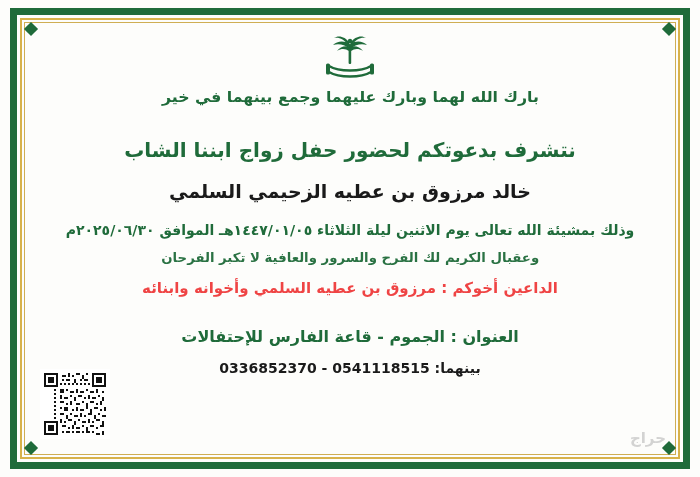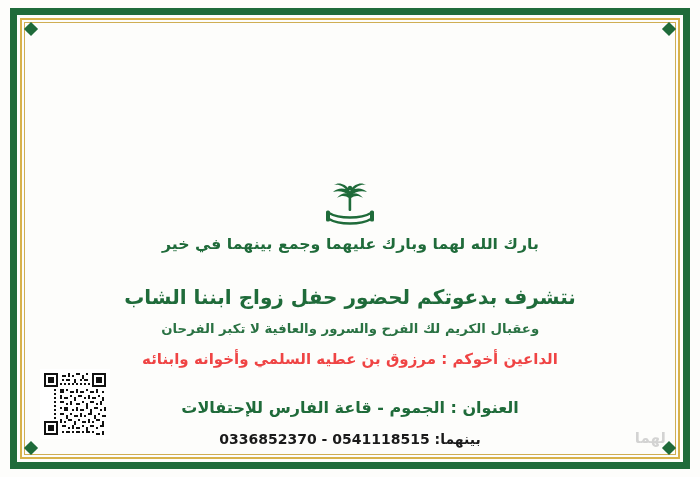--- a/index.html
+++ b/index.html
@@ -79,21 +79,20 @@
   .content {
     position: absolute;
     left: 34px;
     top: 30px;
     right: 34px;
     bottom: 30px;
     display: flex;
     flex-direction: column;
     align-items: center;
     text-align: center;
-    justify-content: flex-end;
   }
 
   .emblem {
     margin-top: 2px;
     line-height: 0;
   }
 
   .basmala {
     margin-top: 2px;
     color: #1f6b3a;
@@ -231,21 +230,23 @@
           <rect x="5" y="31.5" width="4" height="11" rx="1.6"></rect>
           <rect x="49" y="31.5" width="4" height="11" rx="1.6"></rect>
         </g>
       </svg>
     </div>
 
     <div class="basmala">بارك الله لهما وبارك عليهما وجمع بينهما في خير</div>
 
     <div class="line-main">نتشرف بدعوتكم لحضور حفل زواج ابننا الشاب</div>
 
-
+    <div class="line-name">خالد مرزوق بن عطيه الزحيمي السلمي</div>
+
+    <div class="line-date">وذلك بمشيئة الله تعالى يوم الاثنين ليلة الثلاثاء ١٤٤٧/٠١/٠٥هـ الموافق ٢٠٢٥/٠٦/٣٠م</div>
 
     <div class="divider-script">وعقبال الكريم لك الفرح والسرور والعافية لا تكبر الفرحان</div>
 
     <div class="line-hosts">الداعين أخوكم : مرزوق بن عطيه السلمي وأخوانه وابنائه</div>
 
     <div class="line-venue">العنوان : الجموم - قاعة الفارس للإحتفالات</div>
 
     <div class="line-contact">
       <span>بينهما:</span>
       <span class="nums">0336852370 - 0541118515</span>
@@ -377,15 +378,15 @@
           <rect x="17" y="30" width="2" height="1"></rect>
         <rect x="20" y="30" width="1" height="1"></rect>
           <rect x="22" y="30" width="2" height="1"></rect>
         <rect x="25" y="30" width="1" height="1"></rect>
           <rect x="27" y="31" width="2" height="1"></rect>
         <rect x="30" y="30" width="1" height="2"></rect>
       </g>
     </svg>
   </div>
 
-  <div class="watermark">لهما</div>
+  <div class="watermark">حراج</div>
 
 </div>
 
 </body></html>

